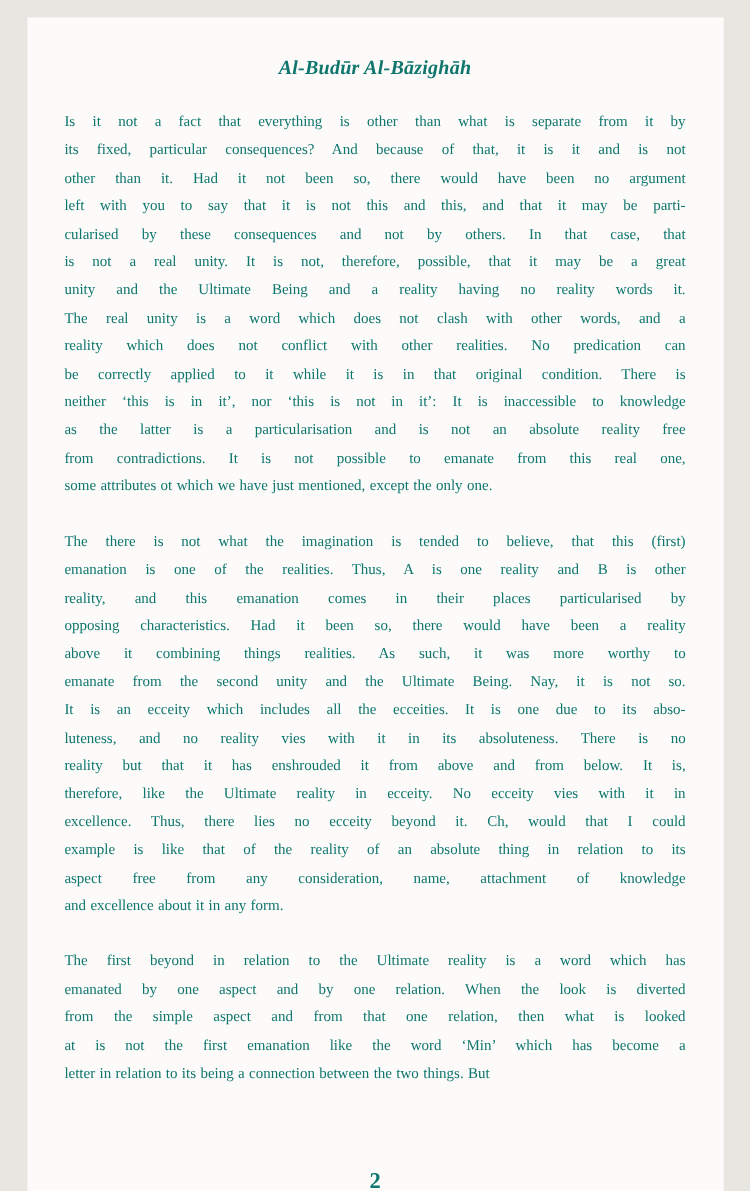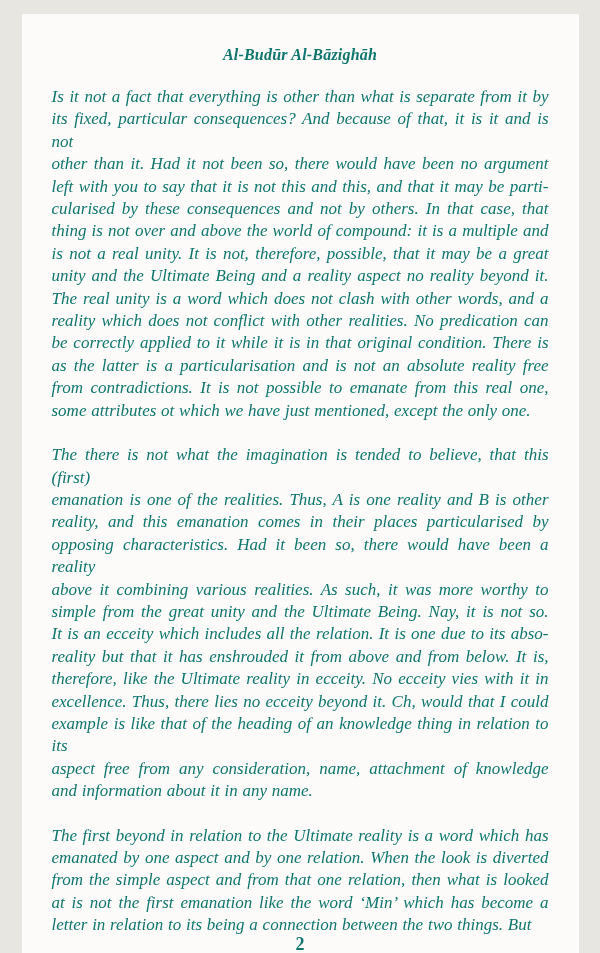--- a/index.html
+++ b/index.html
@@ -22,23 +22,22 @@
     padding-top: 31px;
     text-align: center;
     font-style: italic;
     font-weight: bold;
     font-size: 16px;
     line-height: 20px;
     letter-spacing: 0.2px;
   }
   .page-body {
     margin: 21px 30px 0 30px;
-    font-size: 17px;
+    font-size: 12px;
     line-height: 22.4px;
-    font-style: italic;
   }
   .paragraph { margin: 0; }
   .paragraph + .paragraph { margin-top: 22px; }
   .text-line {
     text-align: justify;
     text-align-last: justify;
     white-space: normal;
     word-spacing: 0.5px;
   }
   .text-line.last {
@@ -60,44 +59,45 @@
 <div class="page">
   <div class="running-header">Al-Budūr Al-Bāzighāh</div>
 
   <div class="page-body">
       <div class="paragraph">
         <div class="text-line">Is it not a fact that everything is other than what is separate from it by</div>
         <div class="text-line">its fixed, particular consequences? And because of that, it is it and is not</div>
         <div class="text-line">other than it. Had it not been so, there would have been no argument</div>
         <div class="text-line">left with you to say that it is not this and this, and that it may be parti-</div>
         <div class="text-line">cularised by these consequences and not by others. In that case, that</div>
-        <div class="text-line">thing is not over and above the world of compound: it is a multiple and</div>
         <div class="text-line">is not a real unity. It is not, therefore, possible, that it may be a great</div>
-        <div class="text-line">unity and the Ultimate Being and a reality aspect no reality beyond it.</div>
+        <div class="text-line">unity and the Ultimate Being and a reality having no reality words it.</div>
         <div class="text-line">The real unity is a word which does not clash with other words, and a</div>
         <div class="text-line">reality which does not conflict with other realities. No predication can</div>
         <div class="text-line">be correctly applied to it while it is in that original condition. There is</div>
+        <div class="text-line">neither ‘this is in it’, nor ‘this is not in it’: It is inaccessible to knowledge</div>
         <div class="text-line">as the latter is a particularisation and is not an absolute reality free</div>
         <div class="text-line">from contradictions. It is not possible to emanate from this real one,</div>
         <div class="text-line last">some attributes ot which we have just mentioned, except the only one.</div>
       </div>
       <div class="paragraph">
         <div class="text-line">The there is not what the imagination is tended to believe, that this (first)</div>
         <div class="text-line">emanation is one of the realities. Thus, A is one reality and B is other</div>
         <div class="text-line">reality, and this emanation comes in their places particularised by</div>
         <div class="text-line">opposing characteristics. Had it been so, there would have been a reality</div>
-        <div class="text-line">above it combining various realities. As such, it was more worthy to</div>
-        <div class="text-line">simple from the great unity and the Ultimate Being. Nay, it is not so.</div>
-        <div class="text-line">It is an ecceity which includes all the relation. It is one due to its abso-</div>
+        <div class="text-line">above it combining things realities. As such, it was more worthy to</div>
+        <div class="text-line">emanate from the second unity and the Ultimate Being. Nay, it is not so.</div>
+        <div class="text-line">It is an ecceity which includes all the ecceities. It is one due to its abso-</div>
+        <div class="text-line">luteness, and no reality vies with it in its absoluteness. There is no</div>
         <div class="text-line">reality but that it has enshrouded it from above and from below. It is,</div>
         <div class="text-line">therefore, like the Ultimate reality in ecceity. No ecceity vies with it in</div>
         <div class="text-line">excellence. Thus, there lies no ecceity beyond it. Ch, would that I could</div>
-        <div class="text-line">example is like that of the heading of an knowledge thing in relation to its</div>
+        <div class="text-line">example is like that of the reality of an absolute thing in relation to its</div>
         <div class="text-line">aspect free from any consideration, name, attachment of knowledge</div>
-        <div class="text-line last">and information about it in any name.</div>
+        <div class="text-line last">and excellence about it in any form.</div>
       </div>
       <div class="paragraph">
         <div class="text-line">The first beyond in relation to the Ultimate reality is a word which has</div>
         <div class="text-line">emanated by one aspect and by one relation. When the look is diverted</div>
         <div class="text-line">from the simple aspect and from that one relation, then what is looked</div>
         <div class="text-line">at is not the first emanation like the word ‘Min’ which has become a</div>
         <div class="text-line last">letter in relation to its being a connection between the two things. But</div>
       </div>
     </div>
 

